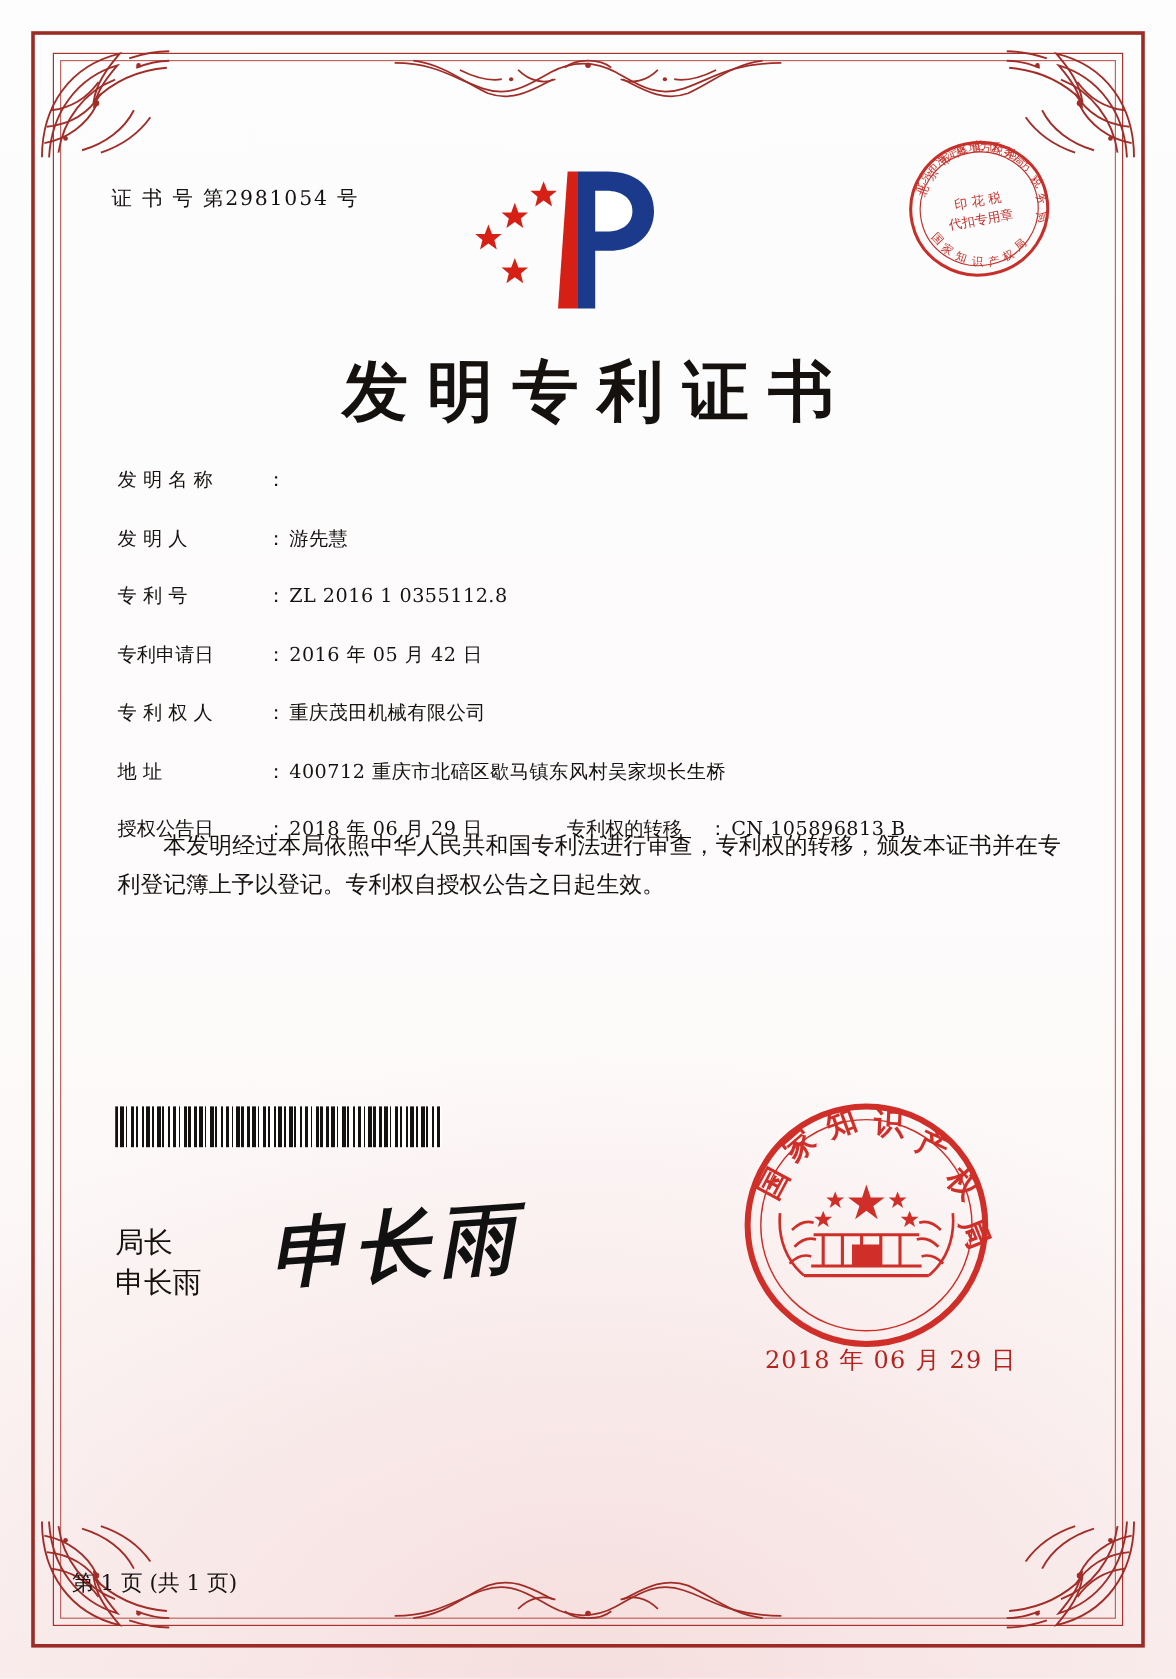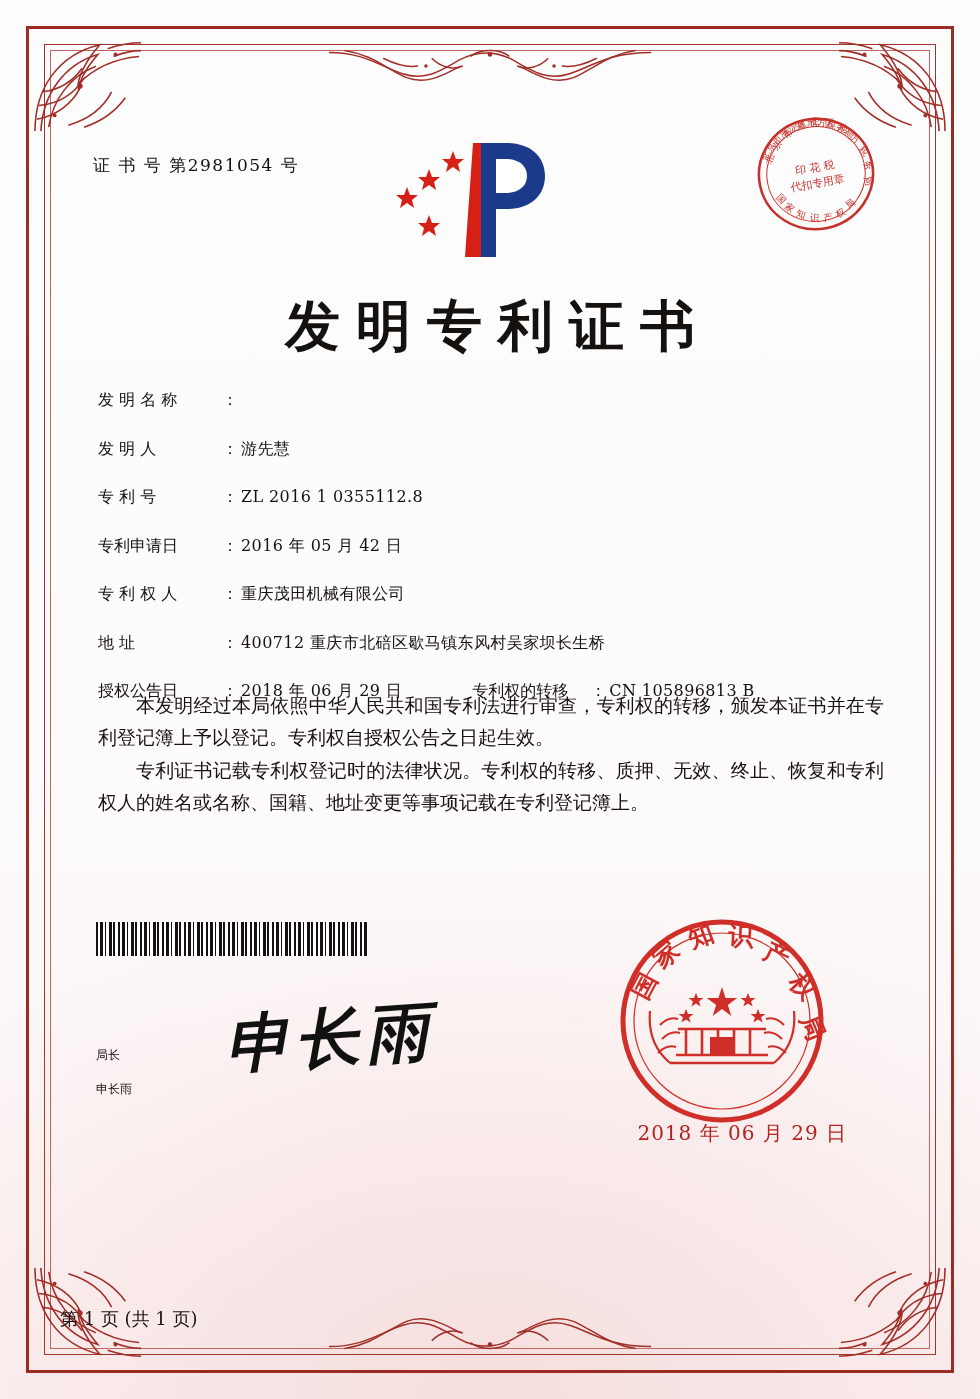--- a/index.html
+++ b/index.html
@@ -194,23 +194,23 @@
       #14110f 4px, #14110f 7px, #fff 7px, #fff 9px,
       #14110f 9px, #14110f 10px, #fff 10px, #fff 13px,
       #14110f 13px, #14110f 16px, #fff 16px, #fff 17px,
       #14110f 17px, #14110f 19px, #fff 19px, #fff 22px);
   }
 
   
   .sig-label {
     position: absolute;
     left: 36px;
-    top: 978px;
-    font-family: "DejaVu Serif", "Liberation Serif", serif;
-    font-size: 12px;
+    top: 958px;
+    font-family: "DejaVu Serif", "Liberation Serif", serif;
+    font-size: 24px;
     line-height: 34px;
     color: #15120f;
   }
   .sig-hand {
     position: absolute;
     left: 165px;
     top: 935px;
     font-family: "DejaVu Serif", "Liberation Serif", serif;
     font-size: 64px;
     font-style: italic;
@@ -476,21 +476,20 @@
         <span class="field-second">
           <span class="field-label2">专利权的转移</span>
           <span class="field-colon">：</span>
           <span class="field-value">CN 105896813 B</span>
         </span>
       </div>
     </div>
 
     <div class="paras">
       <p>本发明经过本局依照中华人民共和国专利法进行审查，专利权的转移，颁发本证书并在专利登记簿上予以登记。专利权自授权公告之日起生效。</p>
-      <p>专利证书记载专利权登记时的法律状况。专利权的转移、质押、无效、终止、恢复和专利权人的姓名或名称、国籍、地址变更等事项记载在专利登记簿上。</p>
     </div>
 
     <div class="barcode"></div>
 
     <div class="sig-label">
       <div>局长</div>
       <div>申长雨</div>
     </div>
 
     <div class="sig-hand">申长雨</div>

